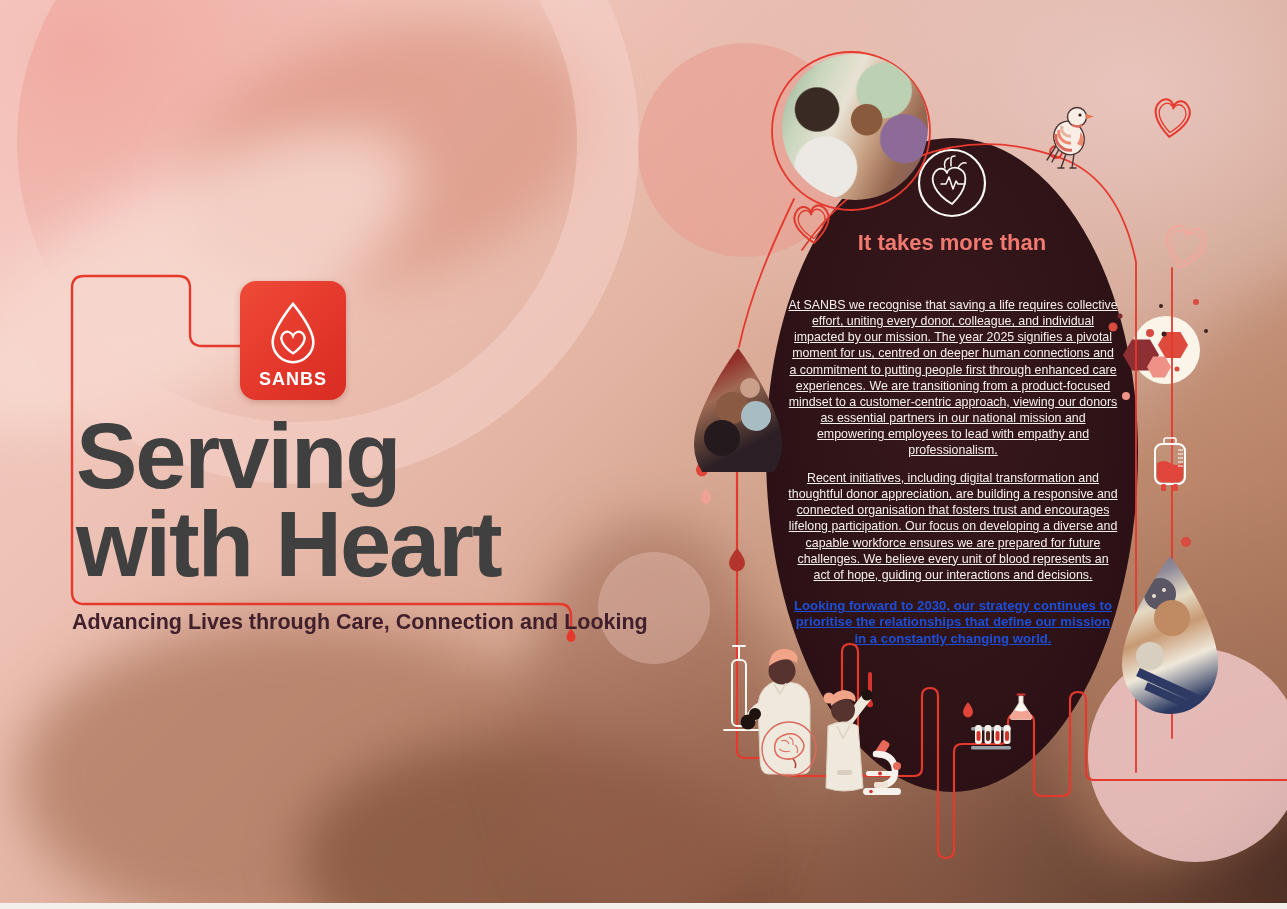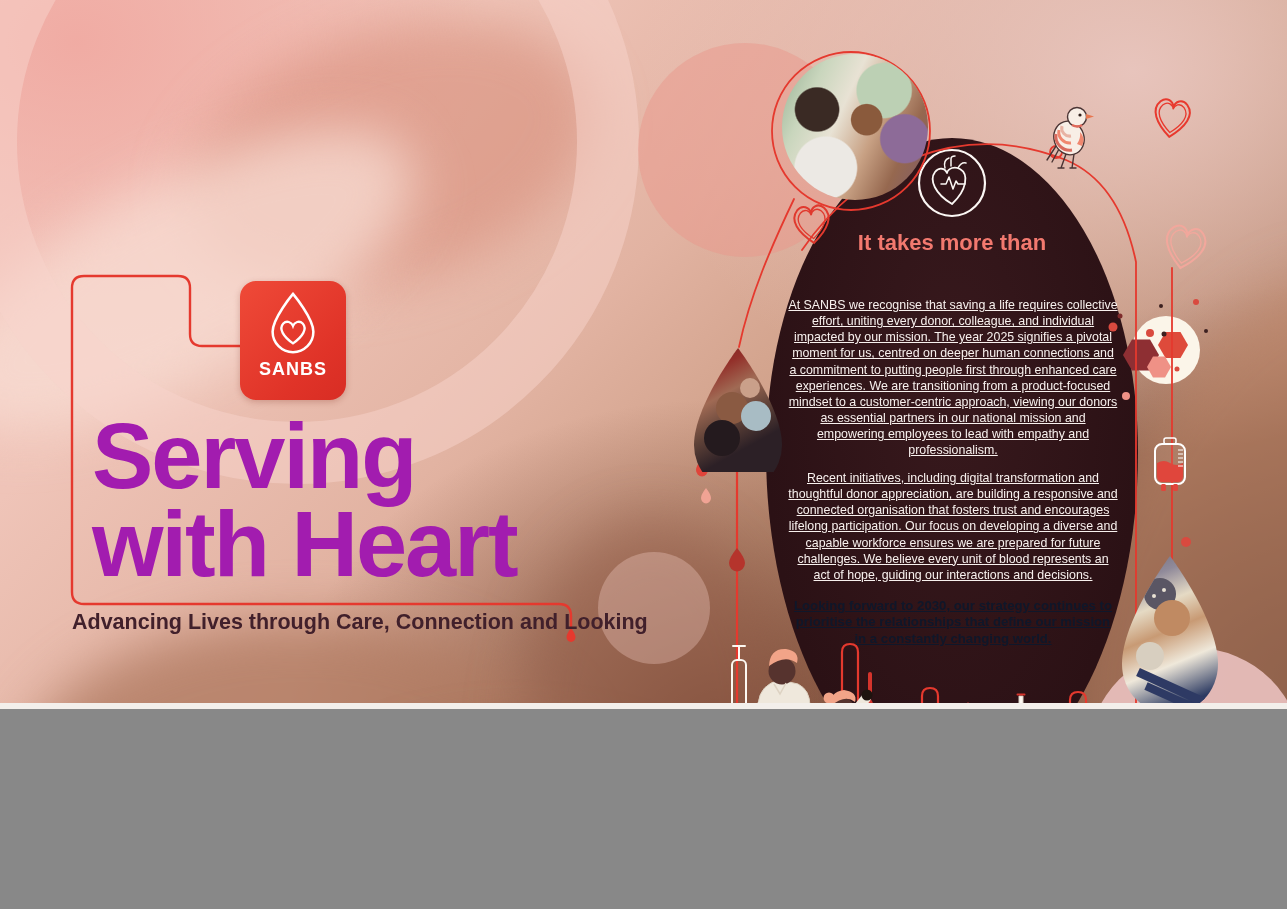--- a/index.html
+++ b/index.html
@@ -1,16 +1,16 @@
 <!DOCTYPE html>
 <html><head>
 <meta charset="utf-8">
 <style>
   html,body{margin:0;padding:0;background:#888;}
-  .page{position:relative;width:1287px;height:709px;overflow:hidden;
+  .page{position:relative;width:1287px;height:909px;overflow:hidden;
         font-family:"Liberation Sans","DejaVu Sans",sans-serif;
         background:#e9bdb2;}
   .abs{position:absolute;}
   
   .bg{inset:0;z-index:0;background:
       radial-gradient(820px 640px at 88% 10%, rgba(233,198,191,.95) 0%, rgba(233,198,191,0) 60%),
       radial-gradient(920px 720px at 102% 96%, rgba(72,42,32,.95) 0%, rgba(72,42,32,0) 55%),
       radial-gradient(720px 540px at 56% 102%, rgba(117,69,50,.9) 0%, rgba(117,69,50,0) 60%),
       radial-gradient(620px 520px at 6% 6%, rgba(240,170,162,.95) 0%, rgba(240,170,162,0) 65%),
       linear-gradient(135deg,#f4c6be 0%,#efc4b8 25%,#e2b3a2 45%,#c99a80 65%,#8e5c44 100%);}
@@ -31,28 +31,28 @@
               background:rgba(240,199,199,.85);z-index:2;}
   
   .panel{left:766px;top:138px;width:372px;height:654px;z-index:2;
          background:radial-gradient(at 50% 38%, #38191d 0%, #2b1115 72%);
          border-radius:50%/48% 48% 52% 52%;}
   .panel-heading{left:766px;top:230px;width:372px;text-align:center;z-index:3;
          color:#f2796f;font-size:22px;font-weight:bold;line-height:1.18;}
   .p-body{z-index:3;text-align:center;color:#f8f1ee;font-size:12.4px;line-height:1.3;text-decoration:underline;}
   .p1{left:788px;top:297px;width:330px;}
   .p2{left:788px;top:470px;width:330px;text-align:center;}
-  .p3{left:793px;top:598px;width:320px;color:#0f172a;font-weight:bold;font-size:13.2px;line-height:1.24;}
+  .p3{left:793px;top:598px;width:320px;color:#1d4ed8;font-weight:bold;font-size:13.2px;line-height:1.24;}
   
   .logo{left:240px;top:281px;width:106px;height:119px;border-radius:16px;z-index:5;
         background:linear-gradient(135deg,#ef4a38 0%,#e03328 70%,#d82d24 100%);
         box-shadow:0 2px 6px rgba(120,30,20,.25);display:flex;flex-direction:column;
-        align-items:center;justify-content:flex-start;padding-top:10px;box-sizing:border-box;}
+        align-items:center;justify-content:flex-start;padding-top:20px;box-sizing:border-box;}
   .logo-word{color:#fff;font-size:18px;font-weight:bold;letter-spacing:1px;margin-top:2px;}
-  .title{left:92px;top:412px;z-index:5;color:#a21caf;font-weight:bold;
+  .title{left:76px;top:412px;z-index:5;color:#404040;font-weight:bold;
          font-size:92px;line-height:0.96;letter-spacing:-2px;}
   .tagline{left:72px;top:610px;z-index:5;color:#41202b;font-weight:bold;font-size:21.5px;}
   
   .ic{z-index:5;}
   .under-lines{z-index:3;}
   .lines{left:0;top:0;z-index:4;pointer-events:none;}
   .photo-circle{left:782px;top:54px;width:146px;height:146px;border-radius:50%;z-index:5;
       background:
         radial-gradient(circle at 24% 38%, #3a2a24 0 15%, rgba(0,0,0,0) 16%),
         radial-gradient(circle at 58% 45%, #8a5a3c 0 13%, rgba(0,0,0,0) 14%),

